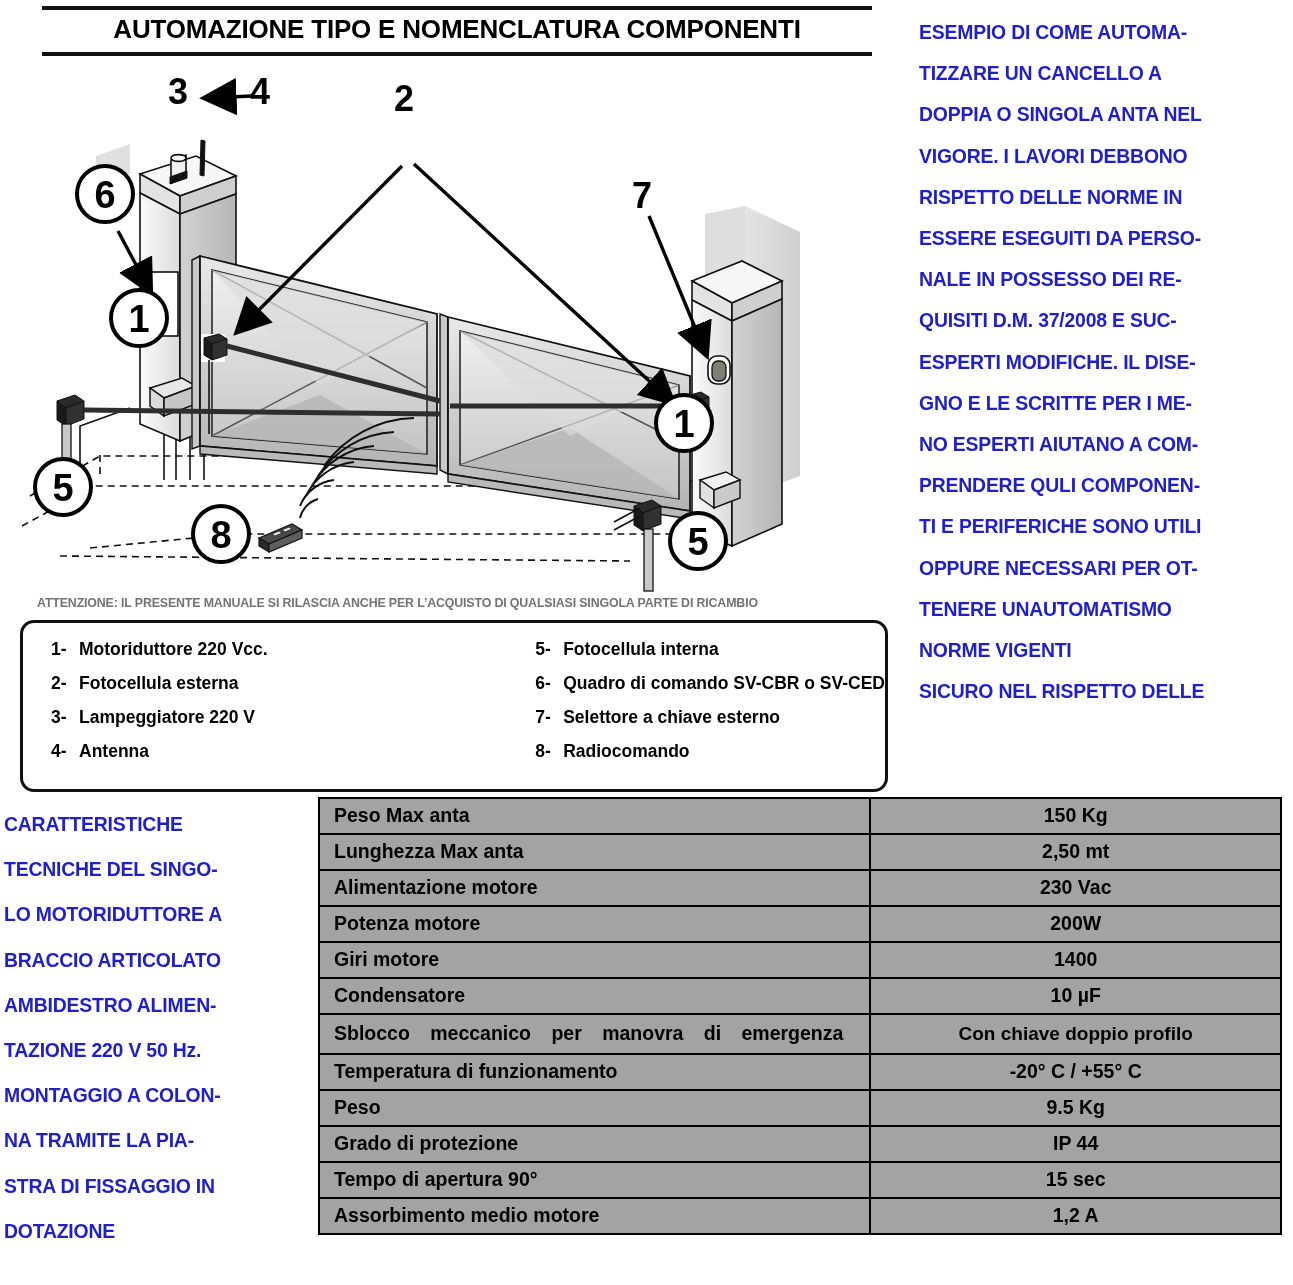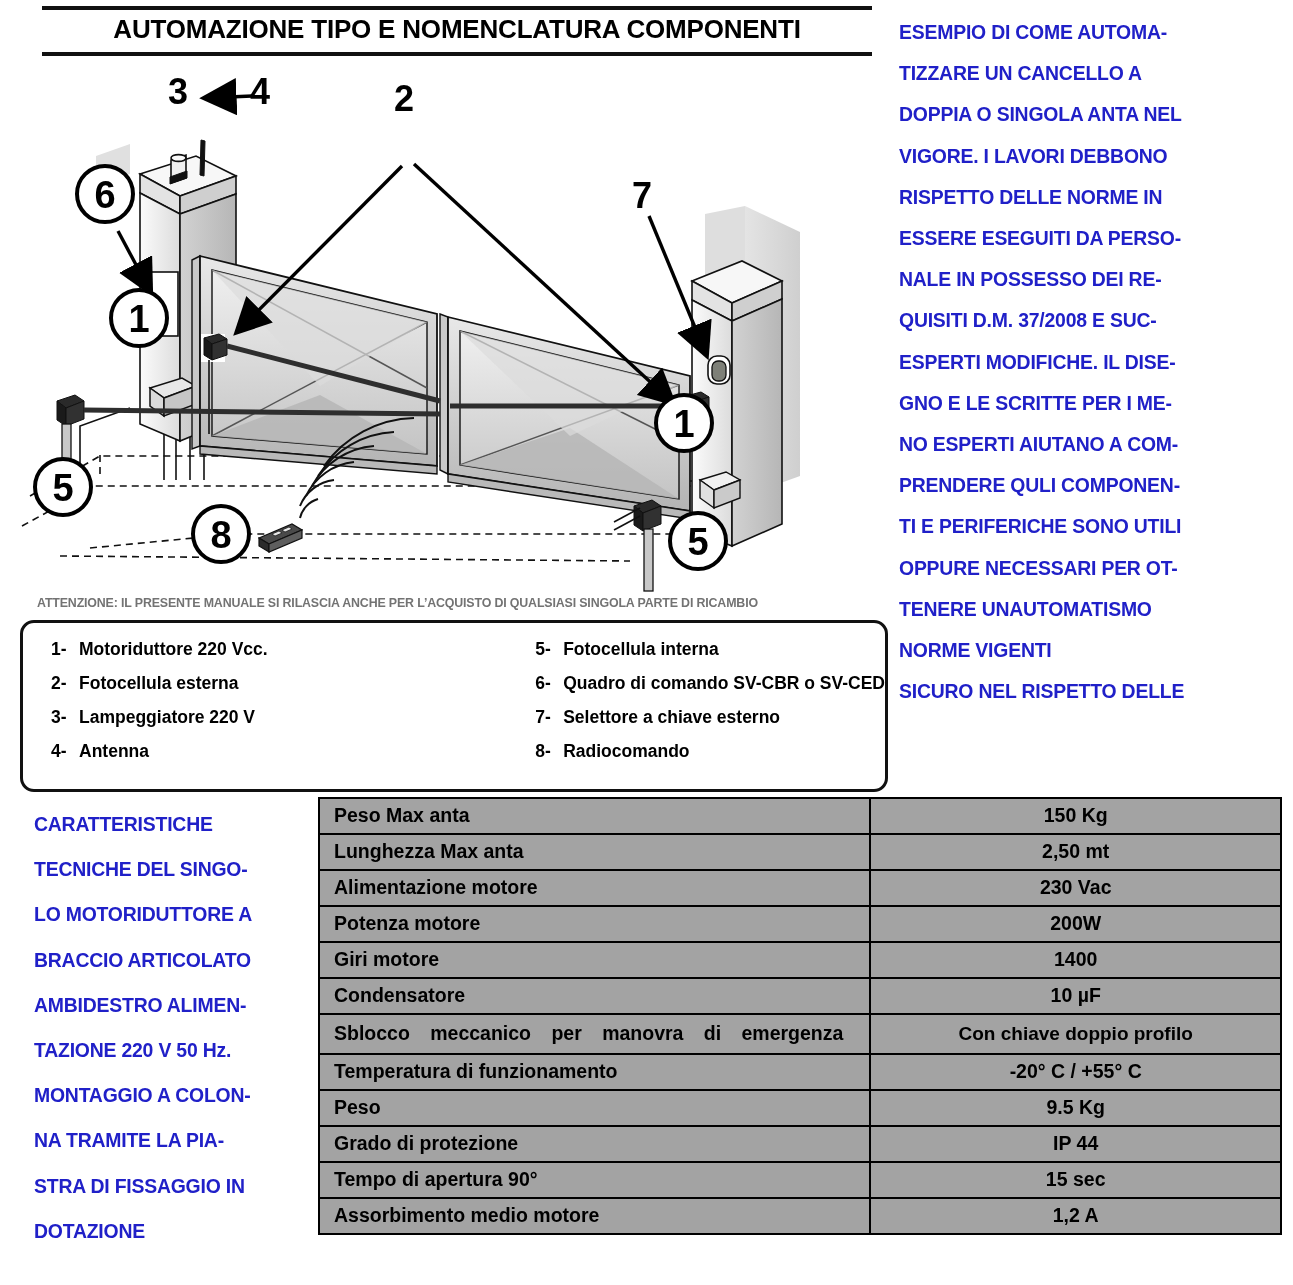--- a/index.html
+++ b/index.html
@@ -32,27 +32,27 @@
   .legend-col.c1{padding-left:28px;}
   .legend-col.c2{padding-left:150px;}
   .legend-item{font-size:17.5px;font-weight:bold;color:#000;white-space:nowrap;
                display:flex;}
   .legend-num{display:inline-block;width:28px;flex:0 0 28px;}
 
   
   #right-blue{position:absolute;left:899px;top:12px;width:390px;
               color:#2020c8;font-weight:bold;font-size:19.4px;line-height:41.2px;
               letter-spacing:-0.2px;}
-  #right-blue div{white-space:nowrap;}
+  #right-blue div{white-space:nowrap;margin-left:20px;}
 
   
   #left-blue{position:absolute;left:4px;top:802px;width:310px;
              color:#2020c8;font-weight:bold;font-size:19.4px;line-height:45.2px;
              letter-spacing:-0.2px;}
-  #left-blue div{white-space:nowrap;margin-left:30px;}
+  #left-blue div{white-space:nowrap;}
 
   
   #spec-table{position:absolute;left:318px;top:797px;width:964px;
               border-collapse:collapse;background:#a3a3a3;}
   #spec-table td{border:2.5px solid #000;font-weight:bold;color:#000;
                  vertical-align:middle;}
   #spec-table td.k{width:534px;font-size:19.5px;padding:5px 0 6px 14px;
                    text-align:left;line-height:1.18;}
   #spec-table td.v{width:430px;font-size:19.5px;padding:5px 0 6px 0;
                    text-align:center;margin-top:21px;}

